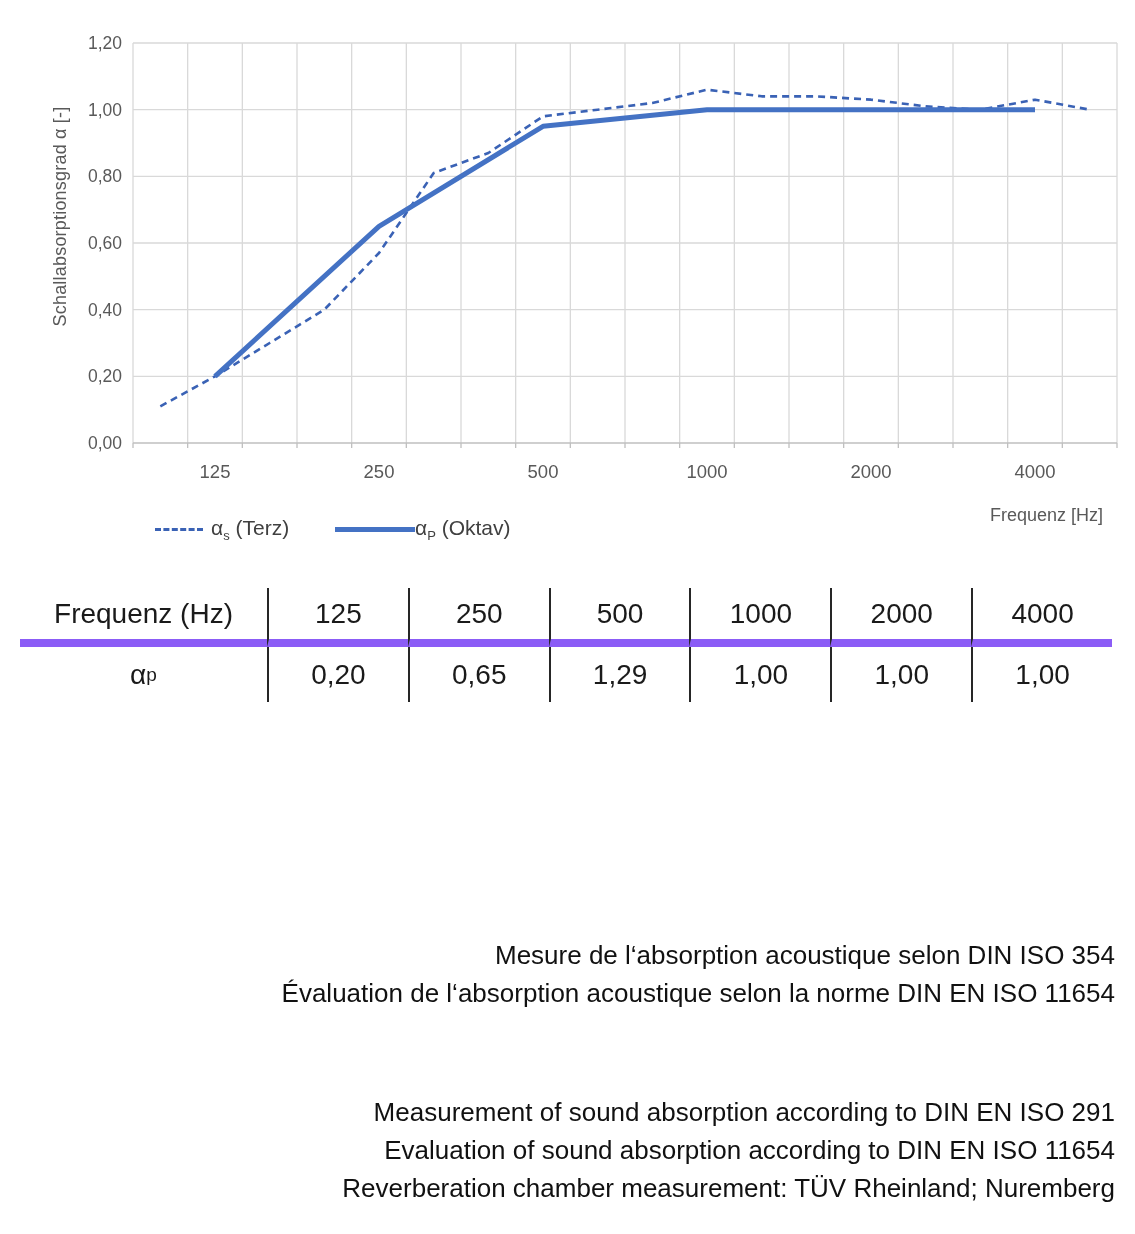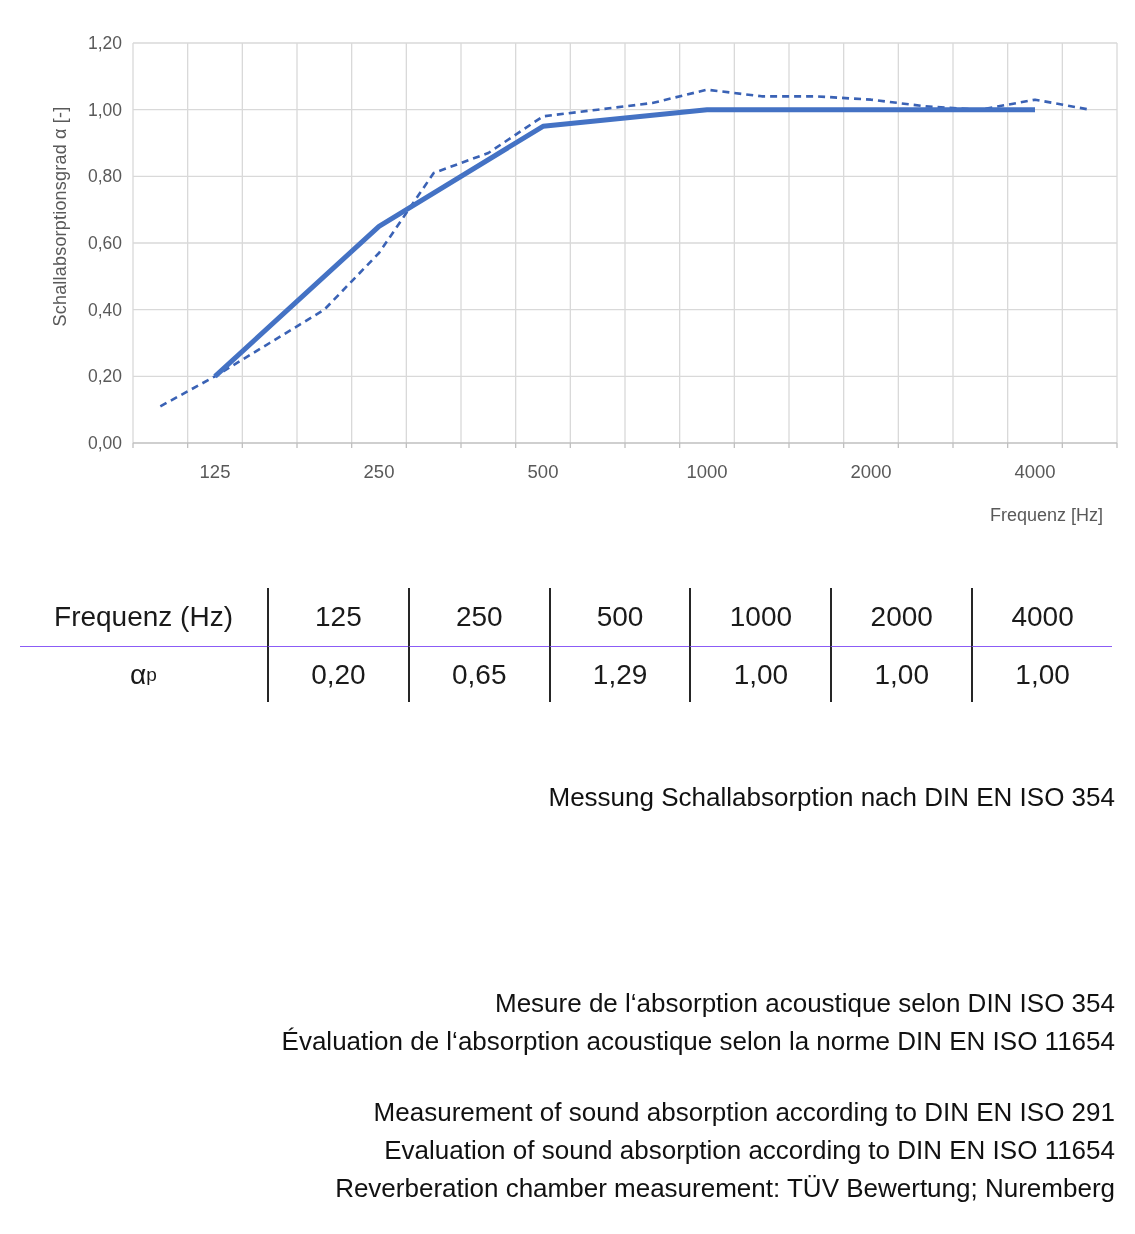--- a/index.html
+++ b/index.html
@@ -29,30 +29,30 @@
   
   .abs-table{
     position:absolute;left:20px;top:588px;width:1092px;
     display:grid;grid-template-columns:247px repeat(6,1fr);
     color:#1a1a1a;font-size:28px;
   }
   .abs-table .cell{
     display:flex;align-items:center;justify-content:center;
     height:59px;box-sizing:border-box;
   }
-  .abs-table .cell.head{border-bottom:1px solid #8b5cf6;}
+  .abs-table .cell.head{border-bottom:8px solid #8b5cf6;}
   .abs-table .cell.sep{border-left:2px solid #262626;}
   .abs-table .cell.vrow{height:55px;}
   .abs-table sub{font-size:0.68em;}
 
   
   .notes{position:absolute;left:20px;width:1095px;text-align:right;color:#111;
          font-size:26px;line-height:38px;}
   .notes.de{top:778px;}
-  .notes.fr{top:936px;margin-top:48px;}
+  .notes.fr{top:936px;}
   .notes.en{top:1093px;}
 </style>
 </head>
 <body>
 
 <div class="page">
 
   <div class="figure">
     <svg width="1135" height="505" viewBox="0 0 1135 505">
         <line x1="133" y1="43" x2="133" y2="443" stroke="#D9D9D9" stroke-width="1.3"></line>
@@ -113,20 +113,30 @@
         <text x="707" y="478" text-anchor="middle" fill="#595959" font-size="18.5" font-family="Liberation Sans, sans-serif">1000</text>
         <text x="871" y="478" text-anchor="middle" fill="#595959" font-size="18.5" font-family="Liberation Sans, sans-serif">2000</text>
         <text x="1035" y="478" text-anchor="middle" fill="#595959" font-size="18.5" font-family="Liberation Sans, sans-serif">4000</text>
         <polyline points="160.33333333333334,406.3333333333333 215,376.3333333333333 269.66666666666663,343 324.3333333333333,309.66666666666663 379,253 433.66666666666663,173 488.3333333333333,153 543,116.33333333333331 597.6666666666666,109.66666666666663 652.3333333333333,102.99999999999994 707,89.66666666666663 761.6666666666666,96.33333333333331 816.3333333333333,96.33333333333331 871,99.66666666666663 925.6666666666666,106.33333333333331 980.3333333333333,109.66666666666663 1035,99.66666666666663 1089.6666666666665,109.66666666666663" fill="none" stroke="#3A62B5" stroke-width="2.6" stroke-linejoin="round" stroke-dasharray="7 5"></polyline>
         <polyline points="215,376.3333333333333 379,226.33333333333331 543,126.33333333333337 707,109.66666666666663 871,109.66666666666663 1035,109.66666666666663" fill="none" stroke="#4472C4" stroke-width="5" stroke-linejoin="round"></polyline>
       </svg>
 
     <div class="y-title">Schallabsorptionsgrad α [-]</div>
     <div class="x-title">Frequenz [Hz]</div>
 
+    <div class="legend">
+      <div class="legend-item" style="left:155px;">
+        <span class="sample dashed"></span>
+        <span class="ltext"><span>α</span><sub>s</sub><span> (Terz)</span></span>
+      </div>
+      <div class="legend-item" style="left:335px;">
+        <span class="sample solid"></span>
+        <span class="ltext"><span>α</span><sub>P</sub><span> (Oktav)</span></span>
+      </div>
+    </div>
   </div>
 
   <div class="abs-table">
     <div class="cell head">Frequenz (Hz)</div>
     <div class="cell head sep">125</div>
     <div class="cell head sep">250</div>
     <div class="cell head sep">500</div>
     <div class="cell head sep">1000</div>
     <div class="cell head sep">2000</div>
     <div class="cell head sep">4000</div>
@@ -137,25 +147,24 @@
       </div>
     <div class="cell vrow sep">0,20</div>
     <div class="cell vrow sep">0,65</div>
     <div class="cell vrow sep">1,29</div>
     <div class="cell vrow sep">1,00</div>
     <div class="cell vrow sep">1,00</div>
     <div class="cell vrow sep">1,00</div>
   </div>
 
   <div class="notes de">
-    <div class="note-line">Messung Schallabsorption nach DIN EN ISO 354</div>
   </div>
   <div class="notes fr">
     <div class="note-line">Mesure de l‘absorption acoustique selon DIN ISO 354</div>
     <div class="note-line">Évaluation de l‘absorption acoustique selon la norme DIN EN ISO 11654</div>
   </div>
   <div class="notes en">
     <div class="note-line">Measurement of sound absorption according to DIN EN ISO 291</div>
     <div class="note-line">Evaluation of sound absorption according to DIN EN ISO 11654</div>
-    <div class="note-line">Reverberation chamber measurement: TÜV Bewertung; Nuremberg</div>
+    <div class="note-line">Reverberation chamber measurement: TÜV Rheinland; Nuremberg</div>
   </div>
 
 </div>
 
 </body></html>

